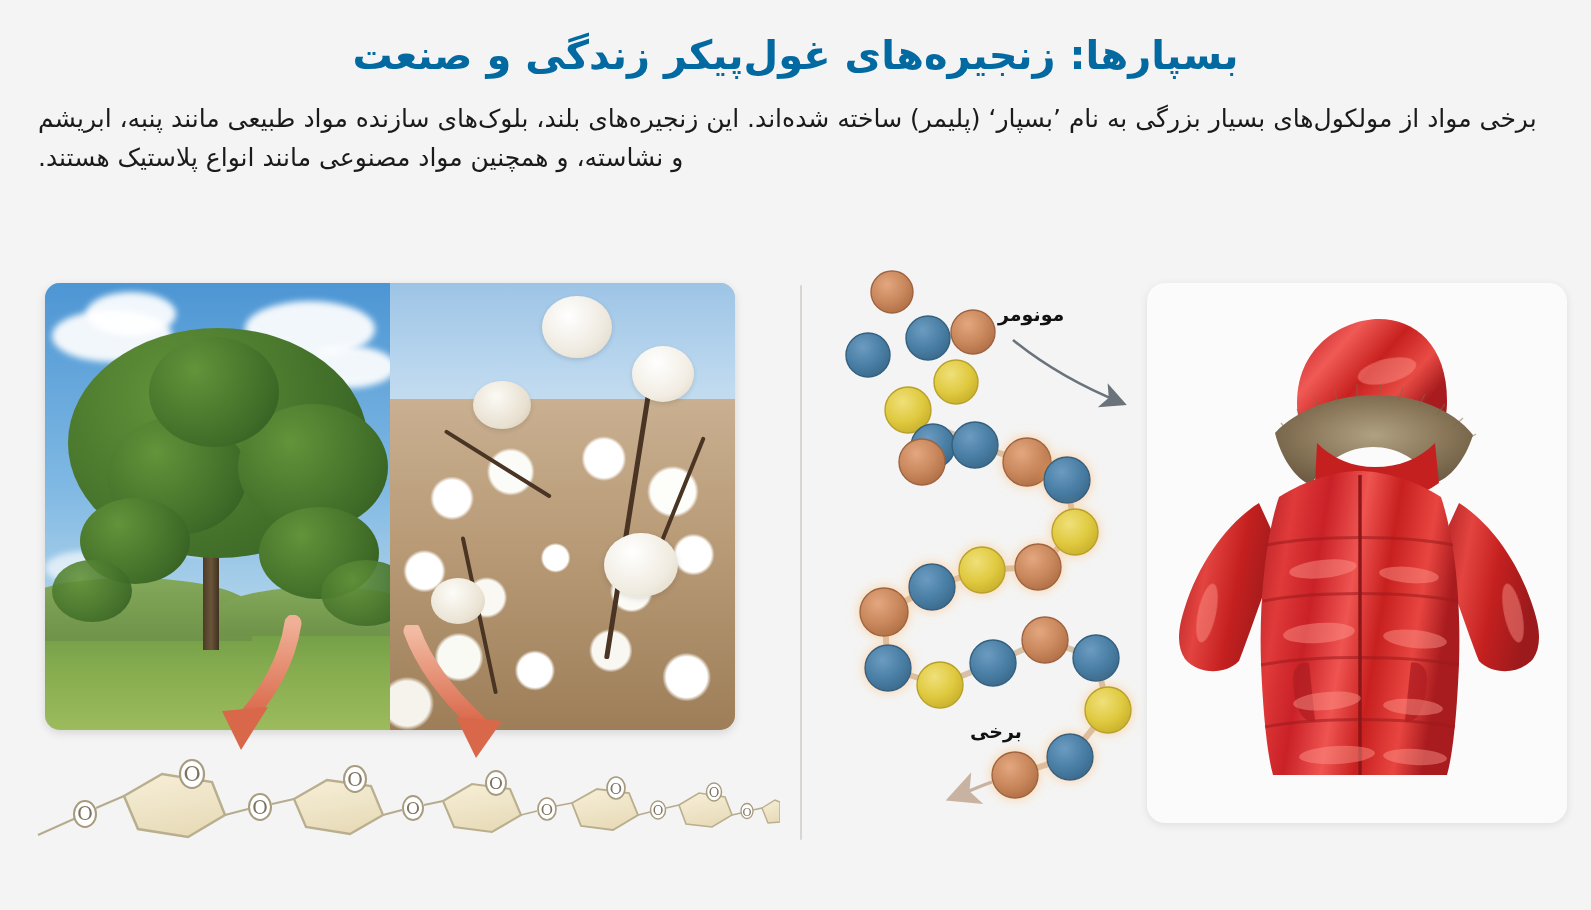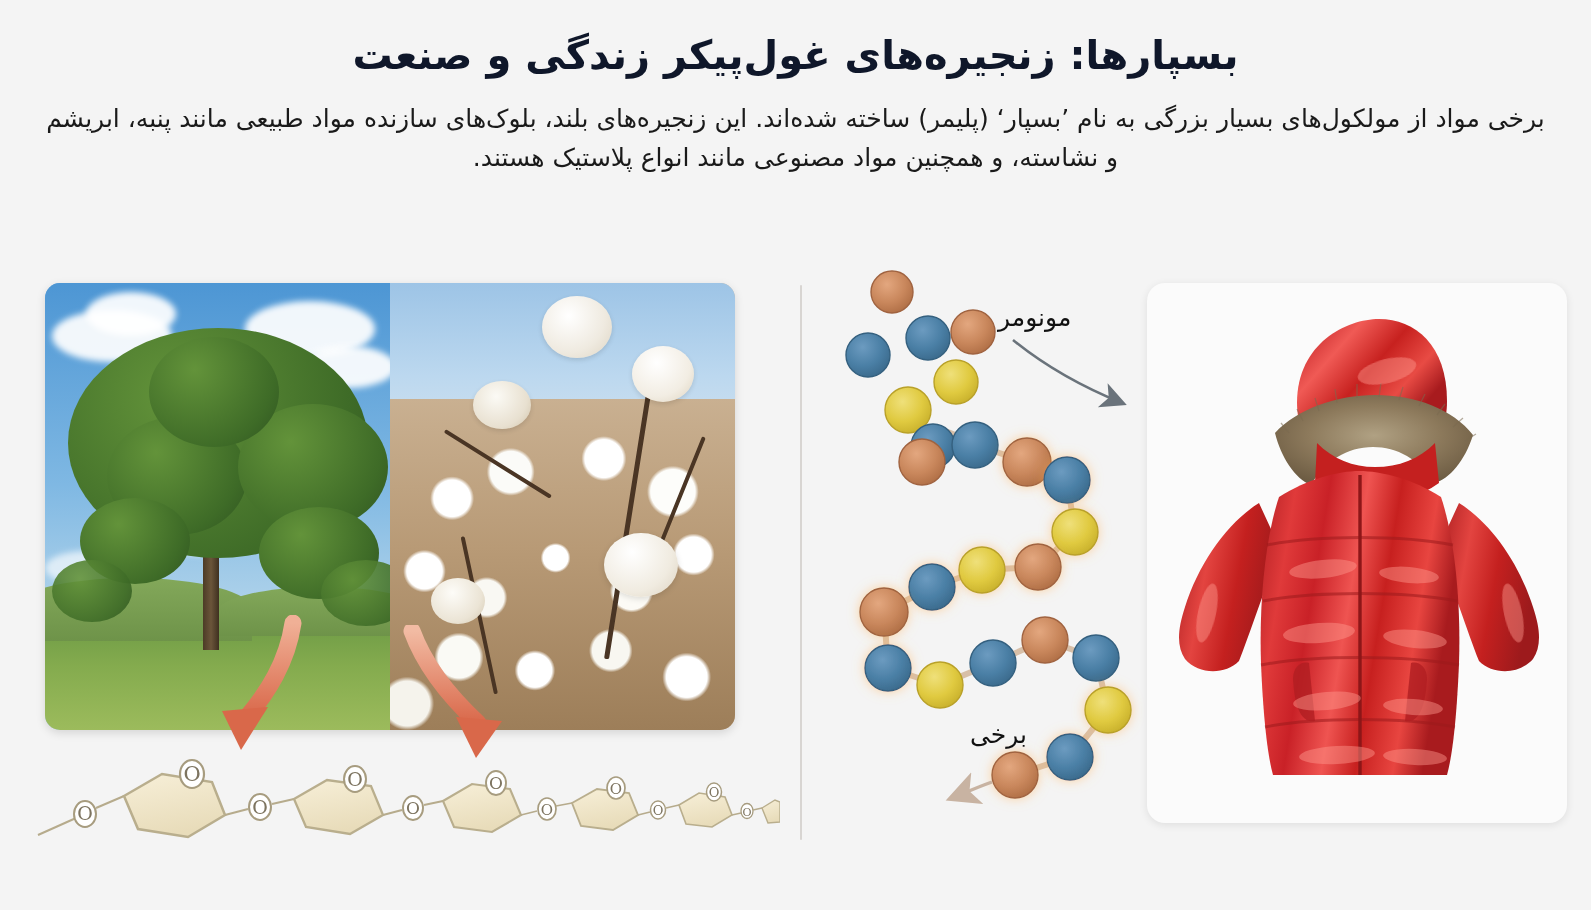--- a/index.html
+++ b/index.html
@@ -28,28 +28,28 @@
     left: 0;
     right: 0;
     padding: 0 30px;
     box-sizing: border-box;
   }
   .title {
     margin: 0;
     text-align: center;
     font-size: 40px;
     font-weight: bold;
-    color: #0f172a;
+    color: #0369a1;
     line-height: 1.25;
     letter-spacing: 0;
     direction: rtl;
   }
   .subtitle {
     margin: 20px 8px 0 8px;
-    text-align: center;
+    text-align: left;
     font-size: 25px;
     font-weight: normal;
     color: #1a1a1a;
     line-height: 1.55;
     direction: rtl;
   }
 
   
   .content {
     position: absolute;
@@ -169,22 +169,22 @@
   
   .polymer-area {
     position: absolute;
     left: 830px;
     top: 0;
     width: 330px;
     height: 580px;
   }
   .poly-label {
     position: absolute;
-    font-size: 25px;
-    font-weight: normal;
+    font-size: 19px;
+    font-weight: bold;
     color: #111;
     direction: rtl;
     white-space: nowrap;
   }
   .label-monomer { left: 168px; top: 33px; }
   .label-polymer { left: 140px; top: 450px; }
 
   
   .jacket-card {
     position: absolute;

